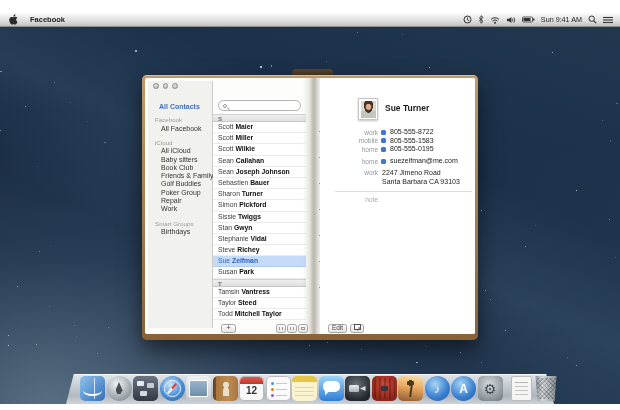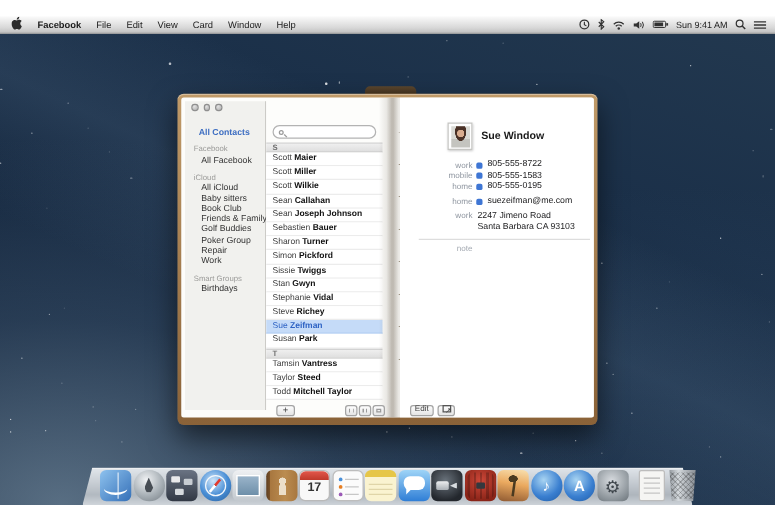--- a/index.html
+++ b/index.html
@@ -175,28 +175,20 @@
 <body>
 
 <div class="menubar">
   <div class="menu-left">
     <span>
       <svg width="9" height="11" viewBox="0 0 17 20">
           <path fill="#2b2b2b" d="M13.6 10.6c0-2.4 2-3.6 2.1-3.7-1.1-1.7-2.9-1.9-3.5-1.9-1.5-.2-2.9.9-3.7.9-.8 0-1.9-.9-3.2-.8-1.6 0-3.1 1-4 2.4-1.7 2.9-.4 7.3 1.2 9.7.8 1.2 1.8 2.5 3 2.4 1.2 0 1.7-.8 3.1-.8 1.5 0 1.9.8 3.2.8 1.3 0 2.1-1.2 2.9-2.4.9-1.4 1.3-2.7 1.3-2.8-.1 0-2.4-.9-2.4-3.8zM11.1 3.3c.7-.8 1.1-1.9 1-3.1-1 0-2.1.7-2.8 1.5-.6.7-1.2 1.9-1 3 1.1.1 2.2-.6 2.8-1.4z"></path>
         </svg>
     </span>
     <span class="mb-item mb-app">Facebook</span>
-    <span id="menu-items" style="display:flex;gap:12px">
-        <span class="mb-item">File</span>
-        <span class="mb-item">Edit</span>
-        <span class="mb-item">View</span>
-        <span class="mb-item">Card</span>
-        <span class="mb-item">Window</span>
-        <span class="mb-item">Help</span>
-      </span>
   </div>
   <div class="menu-right">
     <span>
         <svg width="9" height="9" viewBox="0 0 9 9">
           <circle cx="4.5" cy="4.5" r="3.5" fill="none" stroke="#333" stroke-width="1"></circle>
           <path d="M4.5 2.4v2.3l1.6 1" fill="none" stroke="#333" stroke-width="0.9"></path>
         </svg>
       </span>
     <span>
         <svg width="6" height="9" viewBox="0 0 6 9">
@@ -391,21 +383,21 @@
         <div class="contact-row"><span class="cfirst">Todd</span> <span class="clast">Mitchell Taylor</span></div>
       </div>
 
     <div class="spine"></div>
     <div class="page-ticks"></div>
 
     <div class="rpage">
       <div class="photo">
           <div class="pic"></div>
         </div>
-      <div class="cname">Sue Window</div>
+      <div class="cname">Sue Turner</div>
       <div id="detail-rows">
           <div class="d-row phone">
             <span class="d-label">work</span>
             <span class="d-badge"></span>
             <span class="d-val">805-555-8722</span>
           </div>
           <div class="d-row phone">
             <span class="d-label">mobile</span>
             <span class="d-badge"></span>
             <span class="d-val">805-555-1583</span>
@@ -446,21 +438,21 @@
 
 <div class="dock-shelf"></div>
 <div id="dock-icons">
     <div class="di finder"></div>
     <div class="di launchpad"></div>
     <div class="di mission-control"></div>
     <div class="di safari"></div>
     <div class="di mail"></div>
     <div class="di contacts"></div>
     <div class="di calendar">
-      <span class="cal-day">17</span>
+      <span class="cal-day">12</span>
     </div>
     <div class="di reminders"></div>
     <div class="di notes"></div>
     <div class="di messages"></div>
     <div class="di facetime"></div>
     <div class="di photo-booth"></div>
     <div class="di iphoto"></div>
     <div class="di itunes">
       <span class="di-glyph">♪</span>
     </div>

